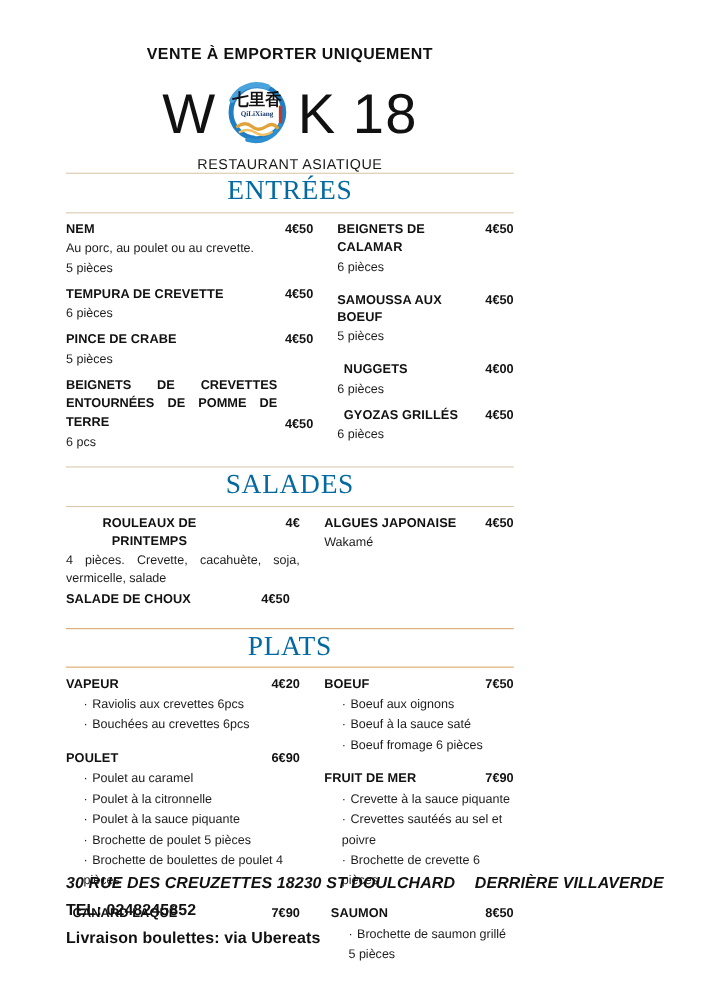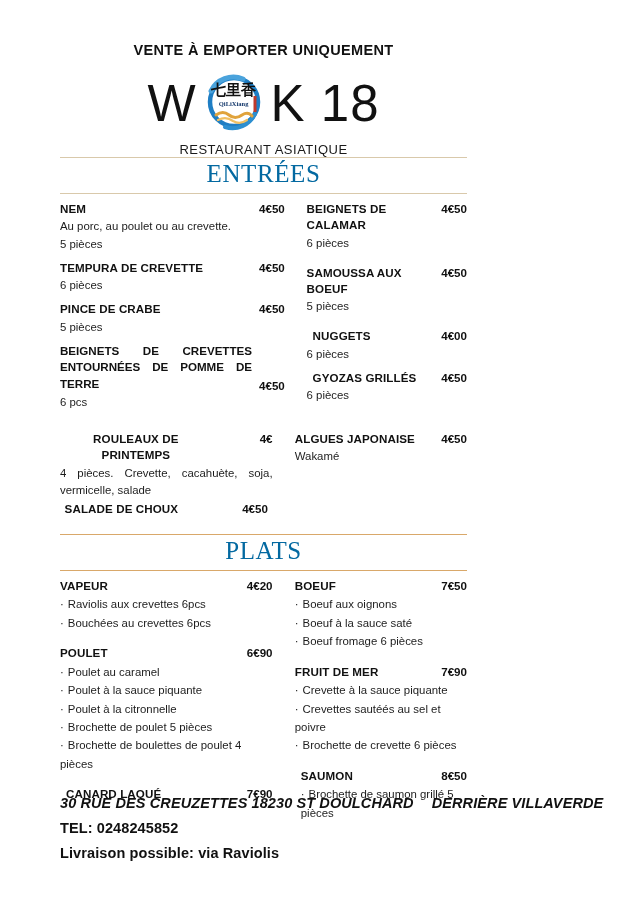--- a/index.html
+++ b/index.html
@@ -123,21 +123,21 @@
   }
   .item-desc {
     font-size: 11.4px;
     font-weight: 400;
     color: #1c1c1c;
     line-height: 1.48;
     margin-top: 1px;
   }
   .item-desc.justify { text-align: justify; }
   .bullets {
-    margin: 1px 0 0 0;
+    margin: 1px 0 0 16px;
     padding: 0;
     list-style: none;
   }
   .bullets li {
     font-size: 11.4px;
     font-weight: 400;
     color: #1c1c1c;
     line-height: 1.62;
   }
   .bullets li::before {
@@ -161,21 +161,21 @@
     color: #111;
   }
   .item-wrap-price .pr {
     font-size: 11.6px;
     font-weight: 700;
     white-space: nowrap;
     padding-bottom: 1px;
   }
   .item-head.midprice { justify-content: flex-start; text-align: center; }
   .item-head.midprice .item-price { margin-left: 42px; }
-  .item-head.midprice2 { justify-content: center; }
+  .item-head.midprice2 { justify-content: flex-start; }
   .item-head.midprice2 .item-price { margin-left: 58px; }
 
   .indent-1 { padding-left: 6px; }
 
   
   .footer {
     position: absolute;
     left: 60px;
     right: 40px;
     top: 795px;
@@ -308,20 +308,23 @@
             <span class="item-price">4€50</span>
           </div>
           <div class="item-desc">6 pièces</div>
         </div>
 
       </div>
     </div>
   </div>
 
   <div class="section" style="margin-top:6px;">
+    <div class="section-head">
+      <div class="title">SALADES</div>
+    </div>
     <div class="cols">
 
       <div class="col left">
         <div class="item tight">
           <div class="item-head midprice">
             <span class="item-name">ROULEAUX DE PRINTEMPS</span>
             <span class="item-price">4€</span>
           </div>
           <div class="item-desc justify">4 pièces. Crevette, cacahuète, soja, vermicelle, salade</div>
         </div>
@@ -367,22 +370,22 @@
           </ul>
         </div>
 
         <div class="item spaced">
           <div class="item-head">
             <span class="item-name">POULET</span>
             <span class="item-price">6€90</span>
           </div>
           <ul class="bullets">
             <li>Poulet au caramel</li>
+            <li>Poulet à la citronnelle</li>
             <li>Poulet à la sauce piquante</li>
-            <li>Poulet à la citronnelle</li>
             <li>Brochette de poulet 5 pièces</li>
             <li>Brochette de boulettes de poulet 4 pièces</li>
           </ul>
         </div>
 
         <div class="item spaced">
           <div class="item-head">
             <span class="item-name indent-1">CANARD LAQUÉ</span>
             <span class="item-price">7€90</span>
           </div>
@@ -428,16 +431,16 @@
           </ul>
         </div>
 
       </div>
     </div>
   </div>
 
   <div class="footer">
     <div class="addr"><span>30 RUE DES CREUZETTES 18230 ST DOULCHARD</span><span class="sep"></span><span>DERRIÈRE VILLAVERDE</span></div>
     <div class="tel">TEL: 0248245852</div>
-    <div class="delivery">Livraison possible: via Raviolis</div>
+    <div class="delivery">Livraison boulettes: via Ubereats</div>
   </div>
 
 </div>
 
 </body></html>

